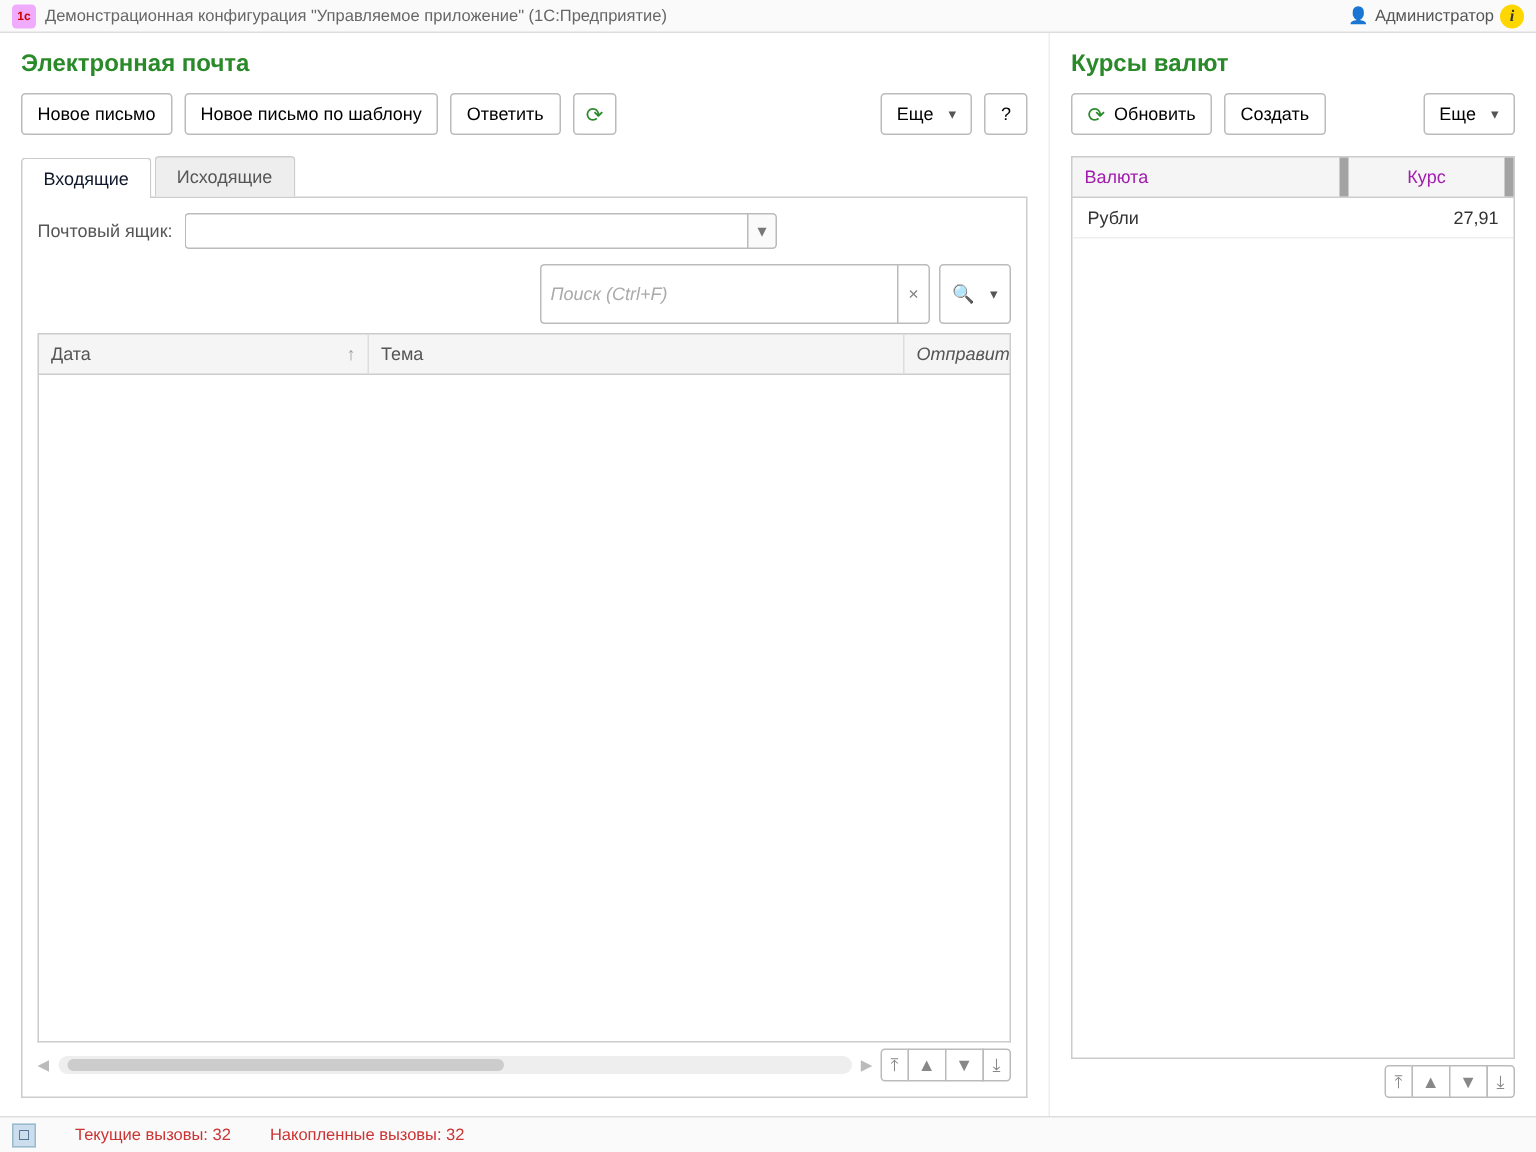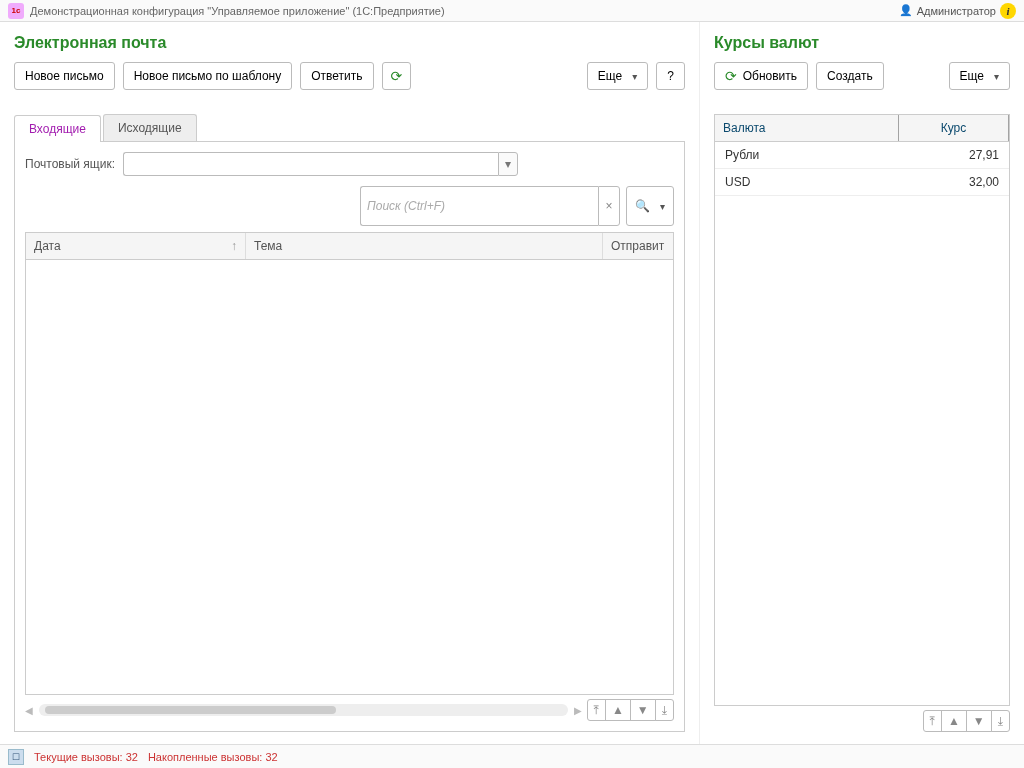--- a/index.html
+++ b/index.html
@@ -11,81 +11,81 @@
 .titlebar .user { display: flex; align-items: center; gap: 4px; color: #555; font-size: 11px; }
 .titlebar .user-icon { color: #888; }
 .titlebar .info-icon { width: 16px; height: 16px; border-radius: 50%; background: #ffd700; color: #333; display: flex; align-items: center; justify-content: center; font-weight: bold; font-style: italic; font-family: serif; }
 
 .main { display: flex; flex: 1; overflow: hidden; }
 .left-pane { width: 700px; padding: 12px 14px; display: flex; flex-direction: column; border-right: 1px solid #eee; }
 .right-pane { flex: 1; padding: 12px 14px; display: flex; flex-direction: column; }
 
 h2.section-title { color: #2a8a2a; font-size: 16px; font-weight: bold; margin-bottom: 10px; }
 
-.toolbar { display: flex; gap: 8px; margin-bottom: 24px; }
+.toolbar { display: flex; gap: 8px; margin-bottom: 14px; }
 .toolbar .spacer { flex: 1; }
 .btn { border: 1px solid #bbb; background: #fff; padding: 5px 10px; font-size: 12px; border-radius: 3px; cursor: pointer; display: flex; align-items: center; gap: 6px; white-space: nowrap; }
 .btn-icon { padding: 5px 8px; }
 .icon-refresh { color: #2a8a2a; font-size: 14px; }
 .icon-search-blue { color: #1a6fb3; }
 .caret::after { content: "▾"; margin-left: 4px; font-size: 10px; color: #555; }
 
 .tabs { display: flex; border-bottom: 1px solid #ccc; }
 .tab { padding: 6px 14px; border: 1px solid #ccc; border-bottom: none; background: #eee; cursor: pointer; font-size: 12px; border-radius: 3px 3px 0 0; margin-right: 2px; color: #555;}
-.tab.active { background: #fff; position: relative; top: 1px; color:#a21caf;}
+.tab.active { background: #fff; position: relative; top: 1px; color:#0f172a;}
 
 .tab-body { border: 1px solid #ccc; border-top: none; padding: 10px; flex: 1; display: flex; flex-direction: column; overflow: hidden; }
 
 .mailbox-row { display: flex; align-items: center; gap: 8px; margin-bottom: 10px; }
 .mailbox-row label { color: #555; }
 .combo { flex: 0 0 395px; display: flex; }
 .combo input { flex: 1; border: 1px solid #bbb; border-right: none; padding: 4px 6px; font-size: 12px; border-radius: 3px 0 0 3px; }
 .combo .combo-btn { border: 1px solid #bbb; background: #fafafa; width: 20px; display: flex; align-items: center; justify-content: center; border-radius: 0 3px 3px 0; cursor: pointer; color:#777;}
 
 .search-row { display: flex; justify-content: flex-end; gap: 6px; margin-bottom: 6px; }
 .search-box { display: flex; width: 260px; }
 .search-box input { flex: 1; border: 1px solid #bbb; border-right: none; padding: 12px 6px; font-size: 12px; border-radius: 3px 0 0 3px; color:#555;}
 .search-box input::placeholder { color: #aaa; font-style: italic; }
 .search-box .clear-btn { border: 1px solid #bbb; background: #fff; width: 22px; display: flex; align-items: center; justify-content: center; border-radius: 0 3px 3px 0; cursor: pointer; color:#888; }
 
 .table-head { display: flex; border: 1px solid #ccc; background: #f5f5f5; align-items: flex-end; }
 .th { padding: 6px 8px; color: #555; font-size: 12px; border-right: 1px solid #ddd; display:flex; align-items:center; justify-content:space-between;}
-.th:last-child { border-right: none; }
+.th:last-child { border-right: none; font-style: italic; }
 .th-date { width: 220px; }
 .th-subject { flex: 1; }
 .th-sender { width: 70px; }
 .sort-arrow { color:#999; }
 
 .table-body { flex: 1; border: 1px solid #ccc; border-top: none; background: #fff; overflow: auto; }
 
 .scroll-row { display: flex; align-items: center; gap: 6px; margin-top: 4px; }
 .hscroll { flex: 1; height: 12px; background: #eee; border-radius: 6px; position: relative; }
 .hscroll .thumb { position: absolute; left: 6px; top: 2px; height: 8px; width: 55%; background: #ccc; border-radius: 4px; }
 .scroll-row .tri { color: #bbb; font-size: 10px; }
 .nav-btns { display: flex; gap: 0; }
 .nav-btns .btn { padding: 3px 6px; border-radius: 0; margin-left: -1px; color:#888;}
 .nav-btns .btn:first-child { border-radius: 3px 0 0 3px; }
 .nav-btns .btn:last-child { border-radius: 0 3px 3px 0; }
 
 .currency-table-head { display: flex; border: 1px solid #ccc; background: #f5f5f5; }
-.currency-table-head .cth { padding: 6px 8px; color: #0c4a6e; border-right: 1px solid #a3a3a3; }
+.currency-table-head .cth { padding: 6px 8px; color: #a21caf; border-right: 6px solid #a3a3a3; }
 .cth-name { flex: 1; }
 .cth-rate { width: 110px; text-align: center; border-right:none;}
 .currency-table-body { border: 1px solid #ccc; border-top: none; flex: 1; background: #fff; overflow:auto;}
 .crow { display: flex; border-bottom: 1px solid #eee; align-items: center; }
 .crow .cname { flex: 1; padding: 6px 10px; }
 .crow .crate { width: 110px; padding: 6px 10px; text-align: right; }
 .crow.selected { background: #ffe99a; }
 .crow.selected .cname { background: #ffd95e; font-weight: normal; }
 
 .right-foot { display:flex; justify-content:flex-end; margin-top:4px;}
 
 .statusbar { border-top: 1px solid #ddd; padding: 4px 8px; display: flex; align-items: center; gap: 10px; background: #fafafa; height: 24px; }
 .statusbar .sb-icon { width: 16px; height: 16px; background: #cde; border: 1px solid #9bc; display:flex; align-items:center; justify-content:center; font-size:9px; color:#357;}
-.statusbar .sb-text { color: #c33; font-size: 11px; }
+.statusbar .sb-text { color: #c33; font-size: 11px; margin-left: 16px; }
 </style>
 </head>
 <body>
 
 <div class="titlebar">
   <div class="logo">1c</div>
   <div class="title">Демонстрационная конфигурация "Управляемое приложение"  (1С:Предприятие)</div>
   <div class="user">
     <span class="user-icon">👤</span>
     <span>Администратор</span>
@@ -175,24 +175,20 @@
 
     <div class="currency-table-head">
       <div class="cth cth-name">Валюта</div>
       <div class="cth cth-rate">Курс</div>
     </div>
     <div class="currency-table-body" id="rates-body">
         <div class="crow">
           <div class="cname">Рубли</div>
           <div class="crate">27,91</div>
         </div>
-        <div class="crow">
-          <div class="cname">USD</div>
-          <div class="crate">32,00</div>
-        </div>
       </div>
 
     <div class="right-foot">
       <div class="nav-btns">
         <button class="btn">⤒</button>
         <button class="btn">▲</button>
         <button class="btn">▼</button>
         <button class="btn">⤓</button>
       </div>
     </div>

